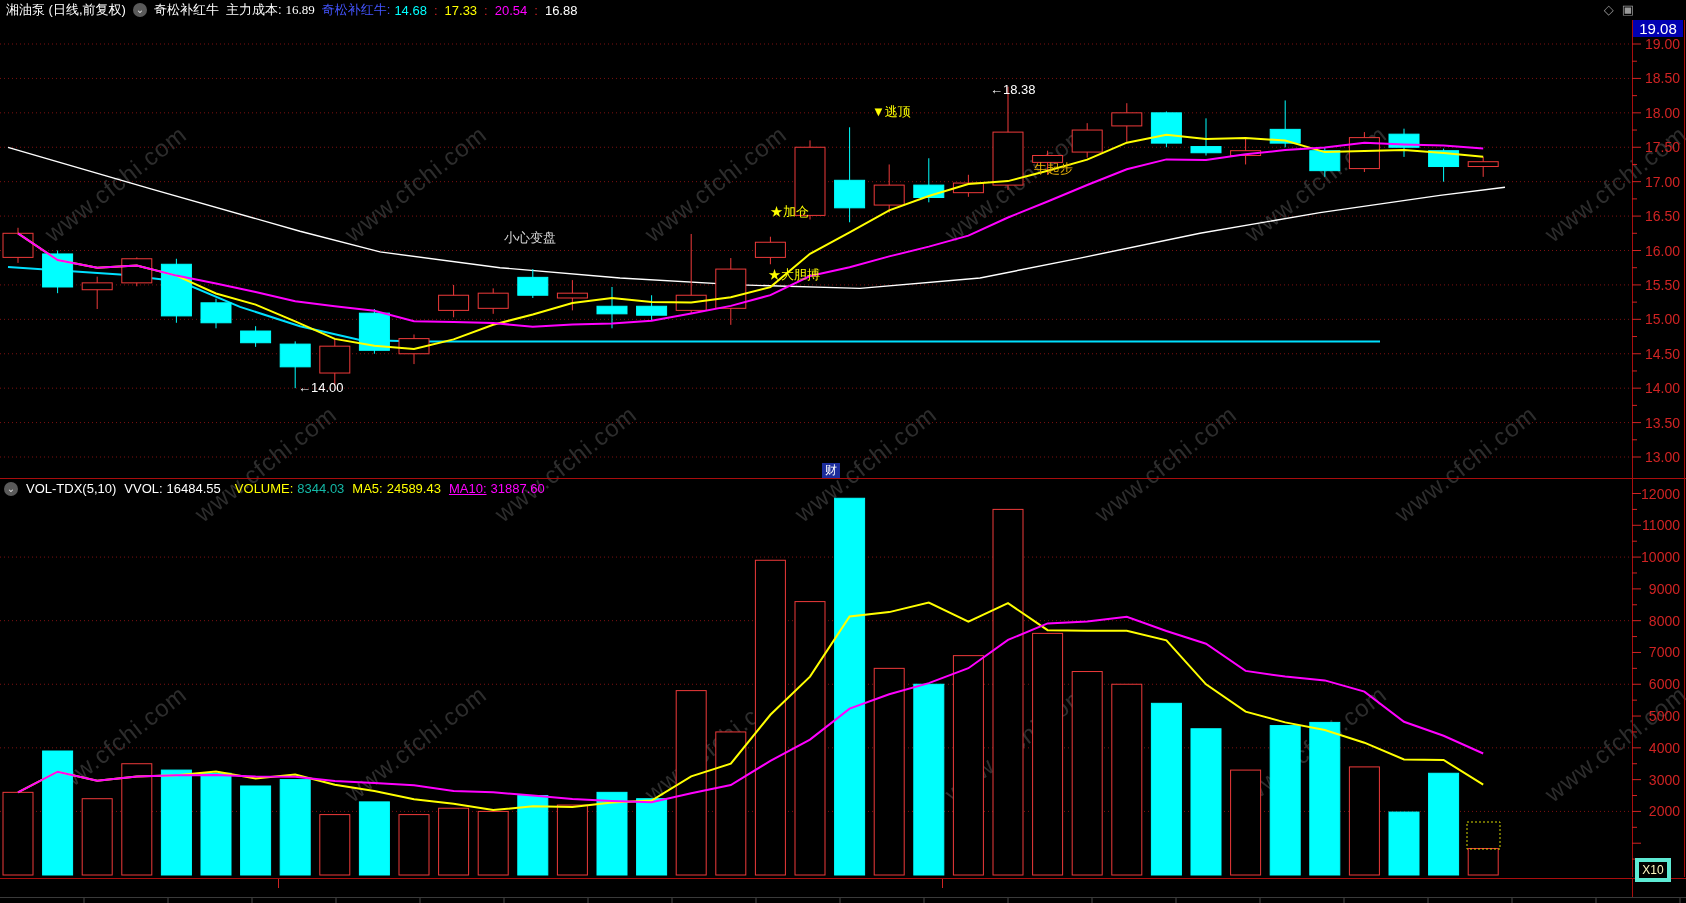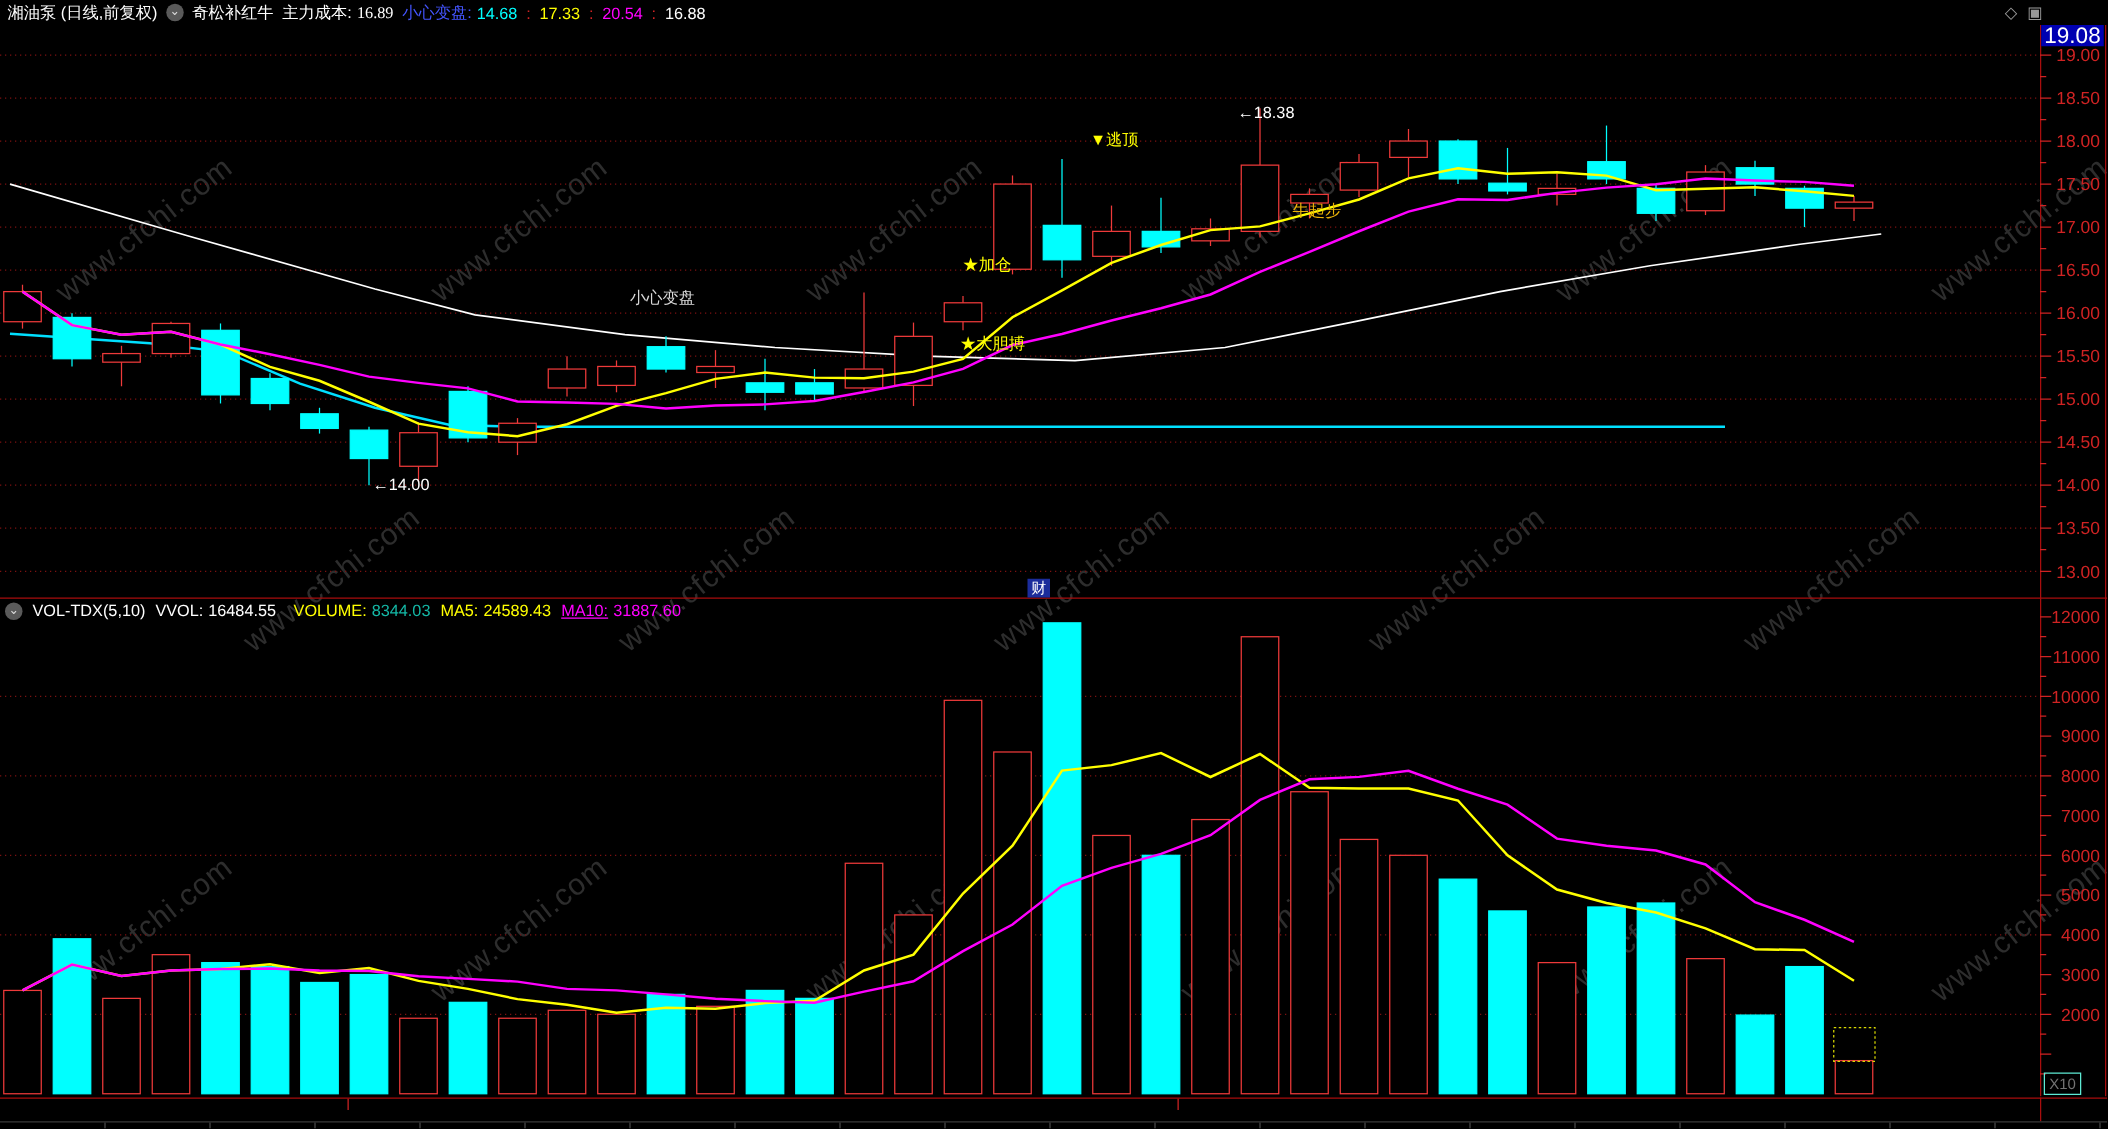--- a/index.html
+++ b/index.html
@@ -28,21 +28,21 @@
 <div class="screen">
 
   <div class="topbar">
     <span>湘油泵 (日线,前复权)</span>
     <span class="circle-ico">
         <span>⌄</span>
       </span>
     <span>奇松补红牛</span>
     <span>主力成本:</span>
     <span style="margin-left:-3px;font-family:Liberation Serif, serif;">16.89</span>
-    <span style="color:#4455ff;">小心变盘:</span>
+    <span style="color:#4455ff;">奇松补红牛:</span>
     <span style="color:#00ffff;margin-left:-3px;">14.68</span>
     <span style="color:#d02323;">:</span>
     <span style="color:#ffff00;">17.33</span>
     <span style="color:#d02323;">:</span>
     <span style="color:#ff00ff;">20.54</span>
     <span style="color:#d02323;">:</span>
     <span>16.88</span>
     <div class="tb-right">
       <span>◇</span>
       <span>▣</span>
@@ -305,40 +305,40 @@
       <span class="wm" style="left: 1080px; top: 450px;">www.cfchi.com</span>
       <span class="wm" style="left: 1380px; top: 450px;">www.cfchi.com</span>
       <span class="wm" style="left: 30px; top: 730px;">www.cfchi.com</span>
       <span class="wm" style="left: 330px; top: 730px;">www.cfchi.com</span>
       <span class="wm" style="left: 630px; top: 730px;">www.cfchi.com</span>
       <span class="wm" style="left: 930px; top: 730px;">www.cfchi.com</span>
       <span class="wm" style="left: 1230px; top: 730px;">www.cfchi.com</span>
       <span class="wm" style="left: 1530px; top: 730px;">www.cfchi.com</span>
     </div>
 
-  <div class="abs badge-blue" style="left:1633px;top:20px;width:50px;height:17px;font-size:18px;text-align:center;line-height:17px;z-index:30;">19.08</div>
+  <div class="abs badge-blue" style="left:1633px;top:20px;width:50px;height:17px;font-size:15px;text-align:center;line-height:17px;z-index:30;">19.08</div>
 
   <div class="abs" style="left:822px;top:463px;background:#1b2c9b;color:#fff;font-size:12px;padding:0 3px;height:15px;line-height:15px;z-index:30;">财</div>
 
   <div class="volhdr">
     <span class="circle-ico">
         <span>⌄</span>
       </span>
     <span style="color:#fff;">VOL-TDX(5,10)</span>
     <span style="color:#fff;">VVOL:</span>
     <span style="color:#fff;margin-left:-4px;">16484.55</span>
     <span style="color:#ffff00;margin-left:6px;">VOLUME:</span>
     <span style="color:#14b8a6;margin-left:-4px;">8344.03</span>
     <span style="color:#ffff00;">MA5:</span>
     <span style="color:#ffff00;margin-left:-4px;">24589.43</span>
     <span style="color:#ff00ff;text-decoration:underline;">MA10:</span>
     <span style="color:#ff00ff;margin-left:-4px;">31887.60</span>
   </div>
 
-  <div class="abs" style="left:1635px;top:858px;width:28px;height:16px;border:1px solid #5eead4;color:#737373;font-size:12px;text-align:center;line-height:16px;z-index:30;">X10</div>
+  <div class="abs" style="left:1635px;top:858px;width:28px;height:16px;border:4px solid #5eead4;color:#fef9c3;font-size:12px;text-align:center;line-height:16px;z-index:30;">X10</div>
 
 
   <div id="anno-layer">
       <div class="anno" style="left: 298px; top: 380px; color: rgb(255, 255, 255);">←14.00</div>
       <div class="anno" style="left: 504px; top: 229px; color: rgb(216, 216, 216);">小心变盘</div>
       <div class="anno" style="left: 768px; top: 266px; color: rgb(255, 255, 0);">★大胆搏</div>
       <div class="anno" style="left: 770px; top: 203px; color: rgb(255, 255, 0);">★加仓</div>
       <div class="anno" style="left: 872px; top: 103px; color: rgb(255, 255, 0);">▼逃顶</div>
       <div class="anno" style="left: 990px; top: 82px; color: rgb(255, 255, 255);">←18.38</div>
       <div class="anno" style="left: 1034px; top: 160px; color: #eab308;">牛起步</div>

